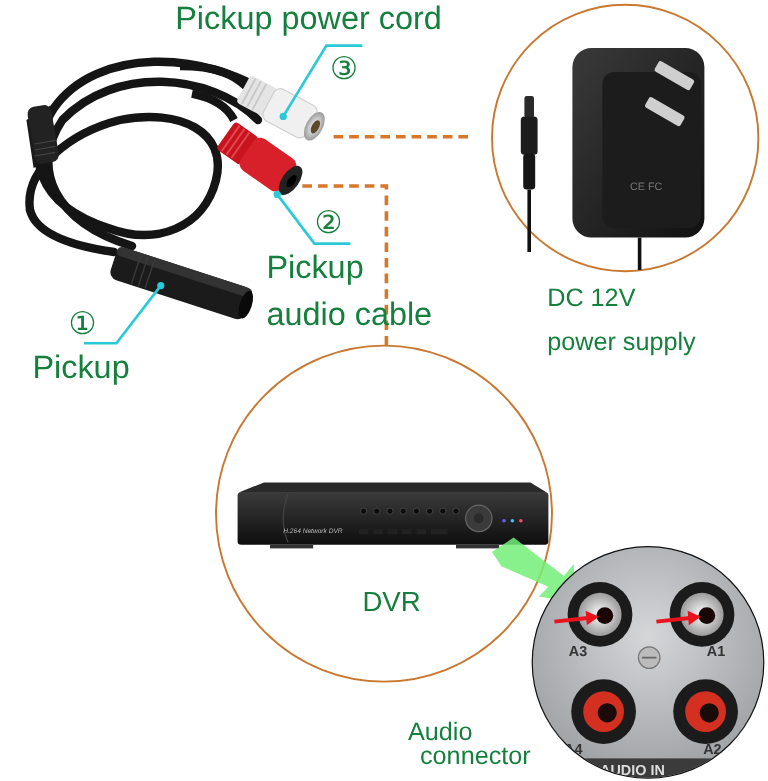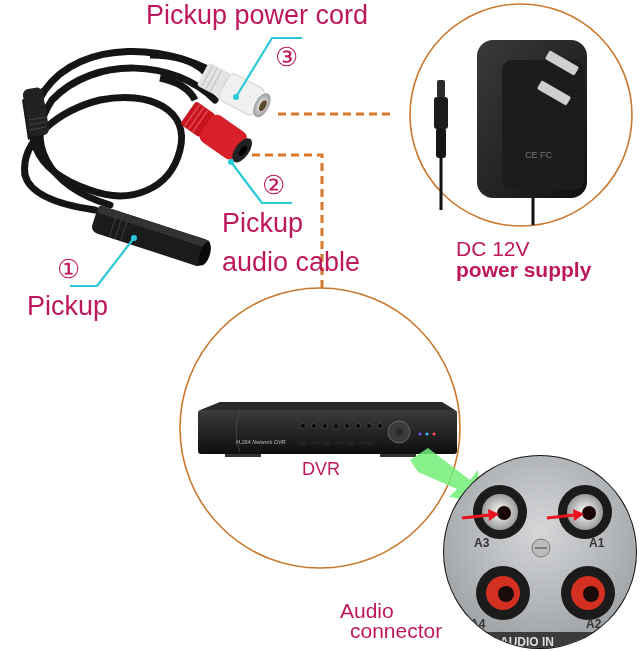--- a/index.html
+++ b/index.html
@@ -1,18 +1,18 @@
 <!DOCTYPE html>
 <html><head>
 <meta charset="utf-8">
 <style>
   html,body{margin:0;padding:0;background:#ffffff;}
   #stage{position:relative;width:640px;height:651px;overflow:hidden;background:#fff;font-family:"Liberation Sans",sans-serif;color:#111;}
   #stage svg{position:absolute;left:0;top:0;}
-  .lbl{position:absolute;white-space:nowrap;line-height:1;color:#be185d;}
+  .lbl{position:absolute;white-space:nowrap;line-height:1;color:#15803d;}
   .big{font-size:27px;}
   .med{font-size:21px;}
   .num{font-size:26px;}
 </style>
 </head>
 <body>
 
 <div id="stage">
 <svg width="640" height="651" viewBox="0 0 640 651">
   <defs>
@@ -196,19 +196,19 @@
 <div class="lbl num" style="left:275px;top:44px;">③</div>
 
 <div class="lbl num" style="left:262px;top:172px;">②</div>
 <div class="lbl big" style="left:222px;top:210px;">Pickup</div>
 <div class="lbl big" style="left:222px;top:249px;">audio cable</div>
 
 <div class="lbl num" style="left:57px;top:256px;">①</div>
 <div class="lbl big" style="left:27px;top:293px;">Pickup</div>
 
 <div class="lbl med" style="left:456px;top:238px;">DC 12V</div>
-<div class="lbl med" style="left:456px;top:259px;font-weight:bold;">power supply</div>
-
-<div class="lbl med" style="left:302px;top:460px;font-size:18px;">DVR</div>
+<div class="lbl med" style="left:456px;top:275px;">power supply</div>
+
+<div class="lbl med" style="left:302px;top:490px;font-size:23px;">DVR</div>
 
 <div class="lbl med" style="left:340px;top:600px;">Audio</div>
 <div class="lbl med" style="left:350px;top:620px;">connector</div>
 </div>
 
 </body></html>

